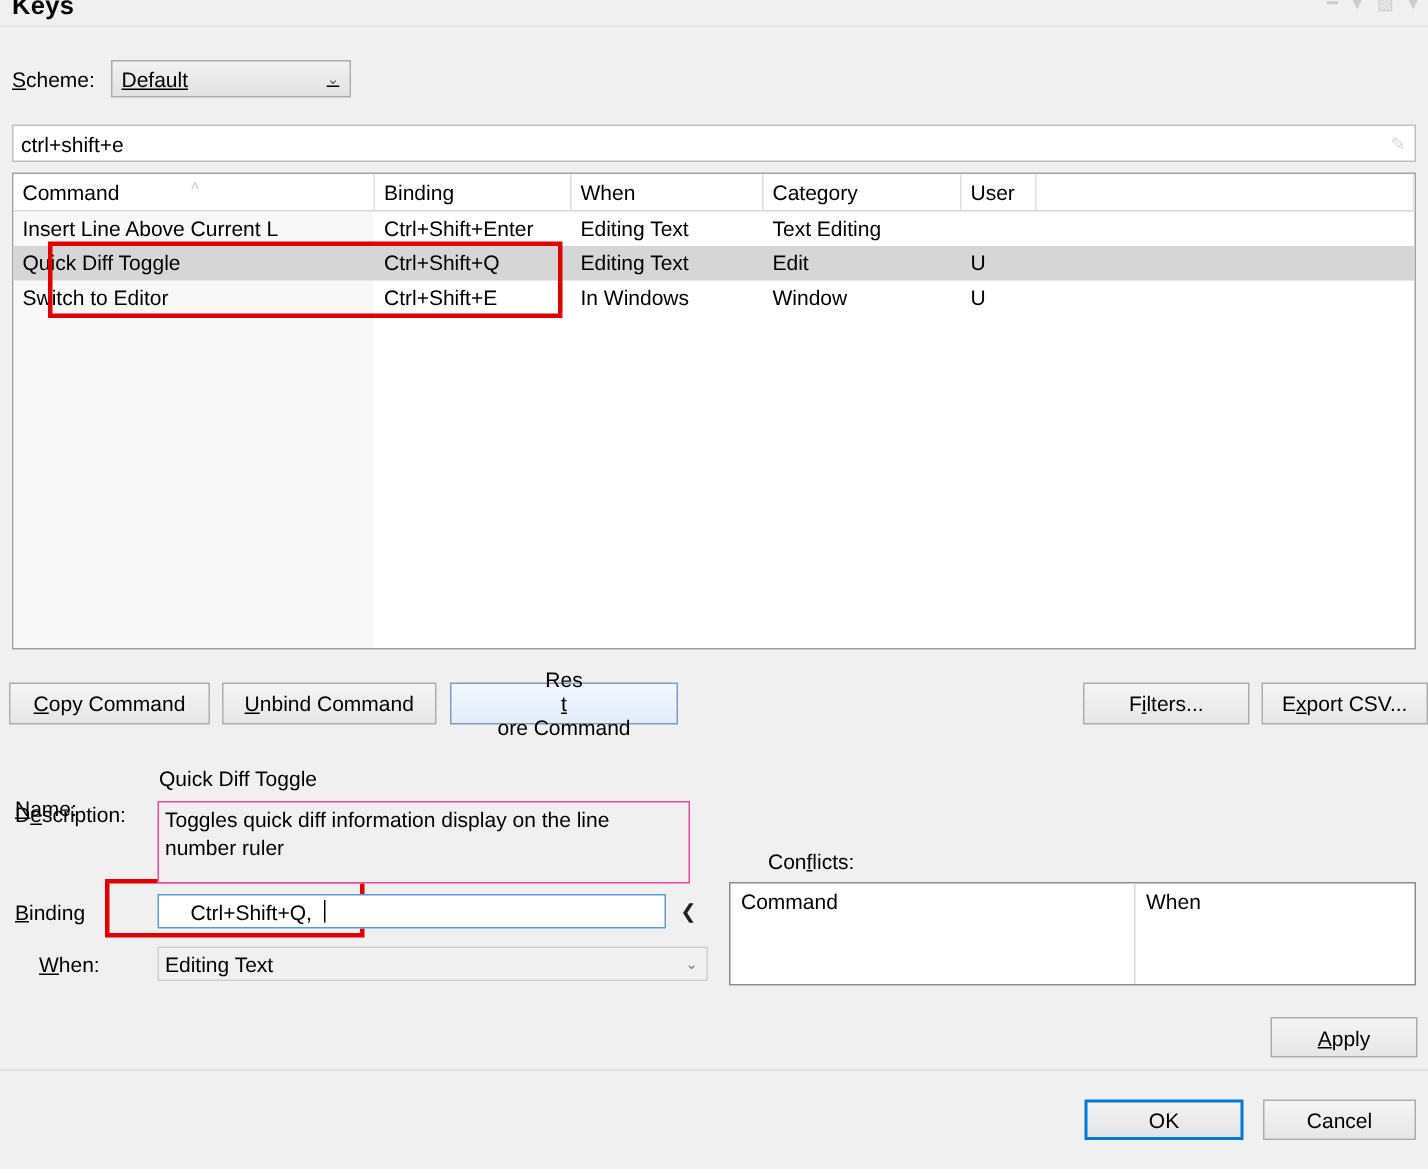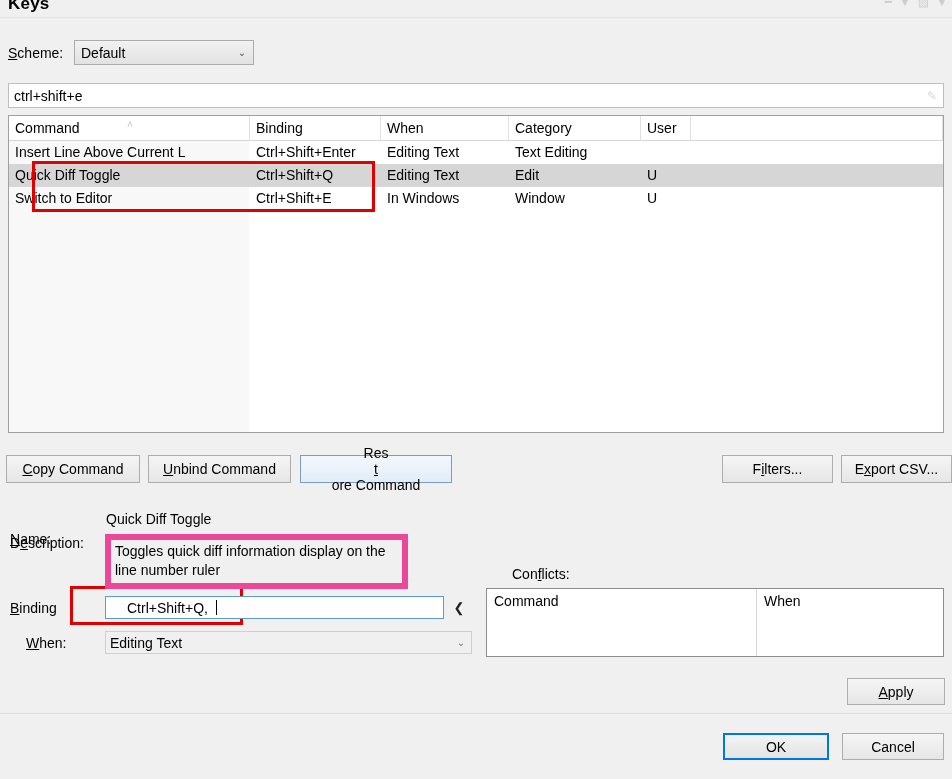--- a/index.html
+++ b/index.html
@@ -27,24 +27,24 @@
   .titlebar-icons .ti { font-size: 12px; color: #555; line-height: 1; }
   .header-rule {
     position: absolute; left: 0; top: 17px; width: 952px; height: 1px;
     background: #e3e3e3;
   }
 
   
   .scheme-label { position: absolute; left: 8px; top: 45px; font-size: 14px; }
   .scheme-combo {
     position: absolute; left: 74px; top: 40px;
-    width: 180px; height: 25px;
+    width: 160px; height: 25px;
     background: linear-gradient(#f2f2f2, #e2e2e2);
     border: 1px solid #acacac;
-    display: flex; align-items: center;
+    display: flex; align-items: center; text-decoration: underline;
   }
   .scheme-combo .val { padding-left: 6px; font-size: 14px; flex: 1; }
   .scheme-combo .chev { width: 22px; text-align: center; color: #5a5a5a; font-size: 10px; }
 
   
   .search-box {
     position: absolute; left: 8px; top: 83px;
     width: 936px; height: 25px;
     background: #fff; border: 1px solid #bfbfbf;
     display: flex; align-items: center;
@@ -124,22 +124,22 @@
   #lbl-name { left: 10px; top: 531px; }
   #lbl-desc { left: 10px; top: 535px; }
   #lbl-binding { left: 10px; top: 600px; }
   #lbl-when { left: 10px; top: 635px; margin-left: 16px; }
   #lbl-conflicts { left: 512px; top: 566px; }
 
   #val-name { position: absolute; left: 106px; top: 511px; font-size: 14px; }
 
   #desc-box {
     position: absolute; left: 105px; top: 534px;
-    width: 303px; height: 55px;
-    background: #f0f0f0; border: 6px solid #ec4899;
+    width: 355px; height: 55px;
+    background: #f0f0f0; border: 1px solid #ec4899;
     font-size: 14px; line-height: 19px;
     padding: 2px 4px;
   }
 
   #binding-field {
     position: absolute; left: 105px; top: 596px;
     width: 339px; height: 23px;
     background: #fff; border: 1px solid #5a9bd4;
     display: flex; align-items: center;
     font-size: 14px; padding-left: 21px;

